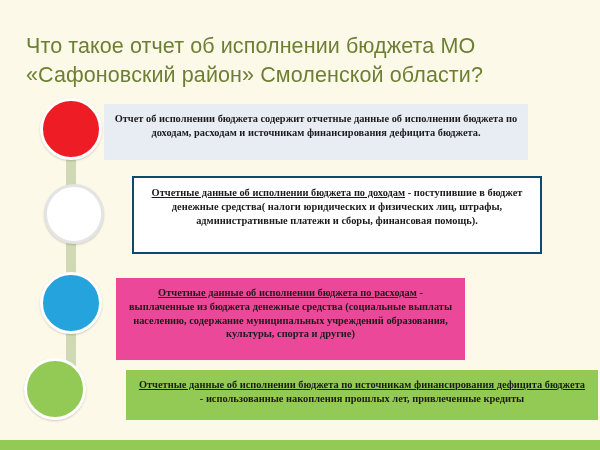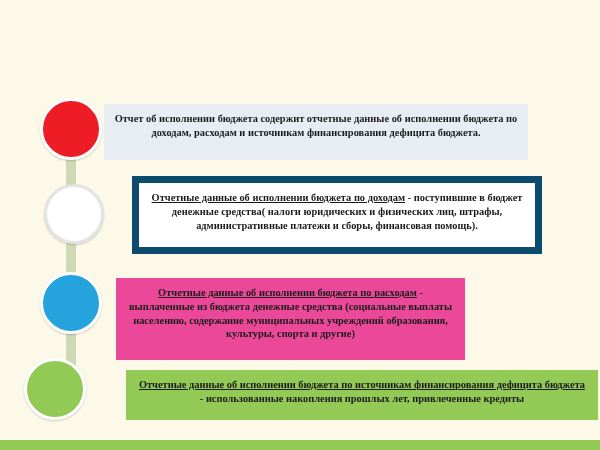--- a/index.html
+++ b/index.html
@@ -66,21 +66,21 @@
   }
   .box .lead { text-decoration: underline; }
 
   #box1 {
     left: 104px; top: 104px; width: 424px; min-height: 56px;
     background: #e8edf4;
   }
   #box2 {
     left: 132px; top: 176px; width: 410px; min-height: 78px;
     background: #ffffff;
-    border: 7px solid #0c4a6e;
+    border: 2px solid #0c4a6e;
   }
   #box3 {
     left: 116px; top: 278px; width: 349px; min-height: 82px;
     background: #ec4899;
   }
   #box4 {
     left: 126px; top: 370px; width: 472px; min-height: 50px;
     background: #93ca55;
   }
 
@@ -90,20 +90,21 @@
     left: 0; bottom: 0;
     width: 600px; height: 10px;
     background: #93ca55;
   }
 </style>
 </head>
 <body>
 
 <div id="slide">
 
+  <h1 id="title">Что такое отчет об исполнении бюджета МО «Сафоновский район» Смоленской области?</h1>
 
   <div class="spine" id="spine1"></div>
   <div class="spine" id="spine2"></div>
   <div class="spine" id="spine3"></div>
 
   <div class="circle" id="circle-red"></div>
   <div class="circle" id="circle-white"></div>
   <div class="circle" id="circle-blue"></div>
   <div class="circle" id="circle-green"></div>
 

